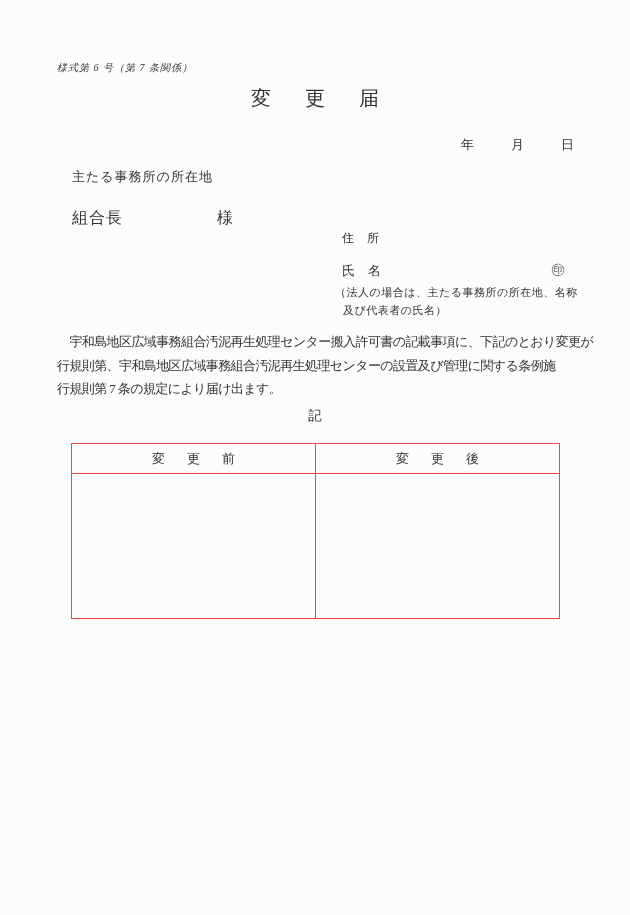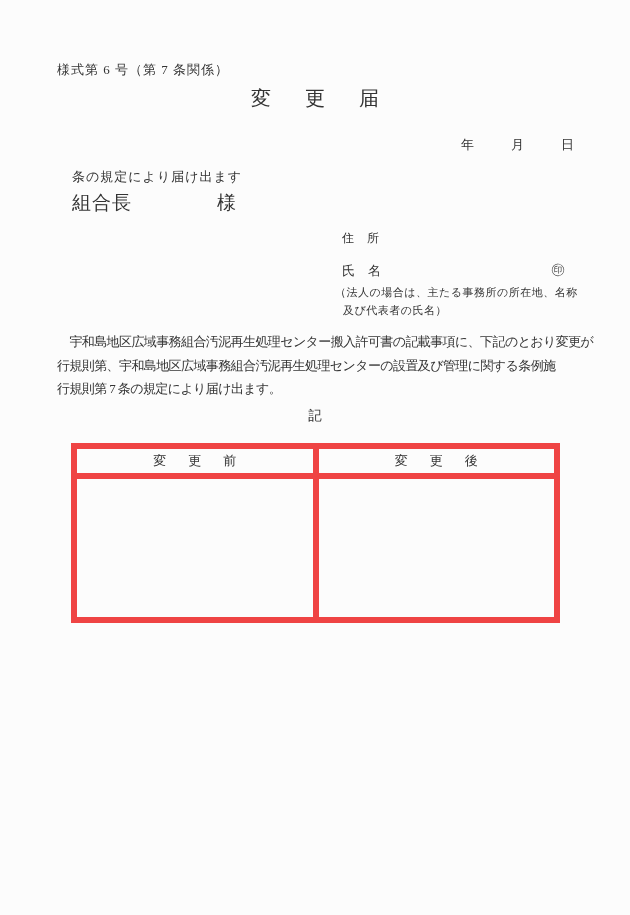--- a/index.html
+++ b/index.html
@@ -12,41 +12,41 @@
     position: relative;
     width: 630px;
     height: 915px;
     background: #fcfcfc;
     overflow: hidden;
   }
   .abs { position: absolute; white-space: nowrap; }
 
   .form-number {
     left: 57px; top: 61px;
-    font-size: 13px; letter-spacing: 1px;
+    font-size: 10px; letter-spacing: 1px; font-style: italic;
   }
   .doc-title {
     left: 0; top: 85px; width: 100%;
     text-align: center;
     font-size: 20px;
     letter-spacing: 34px;
     text-indent: 34px; 
   }
   .date-line {
     right: 56px; top: 136px;
     display: flex; gap: 37px;
     font-size: 13px;
   }
   .addressee-org {
     left: 72px; top: 168px;
     font-size: 13px; letter-spacing: 1px;
   }
   .addressee-line {
-    left: 72px; top: 190px;
-    font-size: 19px; letter-spacing: 1px;
+    left: 72px; top: 208px;
+    font-size: 16px; letter-spacing: 1px;
     width: 260px;
   }
   .addressee-line .honorific { position: absolute; left: 145px; top: 0; }
 
   .address-label {
     left: 342px; top: 230px;
     font-size: 12px; letter-spacing: 13px;
   }
   .name-line {
     left: 342px; top: 262px;
@@ -80,21 +80,21 @@
   }
 
   .change-table {
     position: absolute;
     left: 71px; top: 443px;
     width: 489px; height: 176px;
     border-collapse: collapse;
     table-layout: fixed;
   }
   .change-table th, .change-table td {
-    border: 6px solid #ef4444;
+    border: 1px solid #ef4444;
     width: 50%;
     margin-top: 28px;
   }
   .change-table th {
     height: 30px;
     font-weight: normal;
     font-size: 13px;
     letter-spacing: 22px;
     text-indent: 22px;
     text-align: center;
@@ -110,21 +110,21 @@
   <div class="abs form-number">様式第 6 号（第 7 条関係）</div>
 
   <div class="abs doc-title">変更届</div>
 
   <div class="abs date-line">
     <span>年</span>
     <span>月</span>
     <span>日</span>
   </div>
 
-  <div class="abs addressee-org">条の規定により届け出ます</div>
+  <div class="abs addressee-org">主たる事務所の所在地</div>
 
   <div class="abs addressee-line">
     <span>組合長</span>
     <span class="honorific">様</span>
   </div>
 
   <div class="abs address-label">住所</div>
 
   <div class="abs corp-note">
     <div class="note-line-1">（法人の場合は、主たる事務所の所在地、名称</div>

